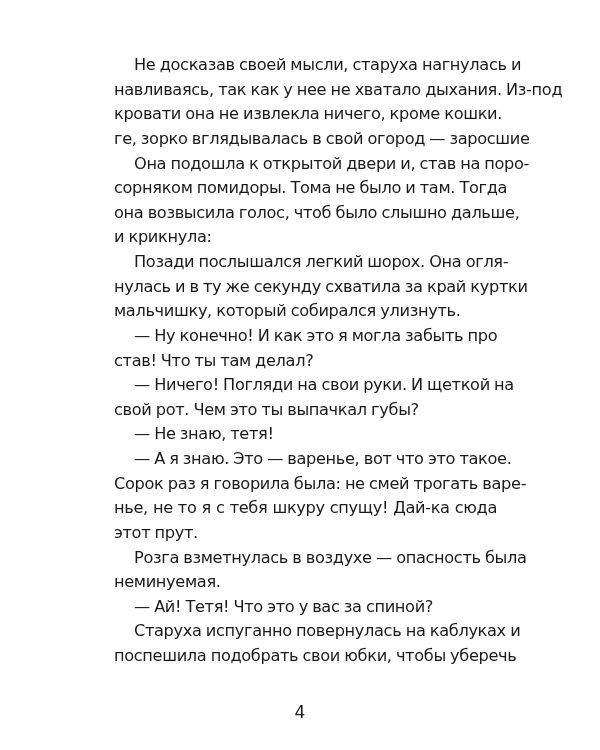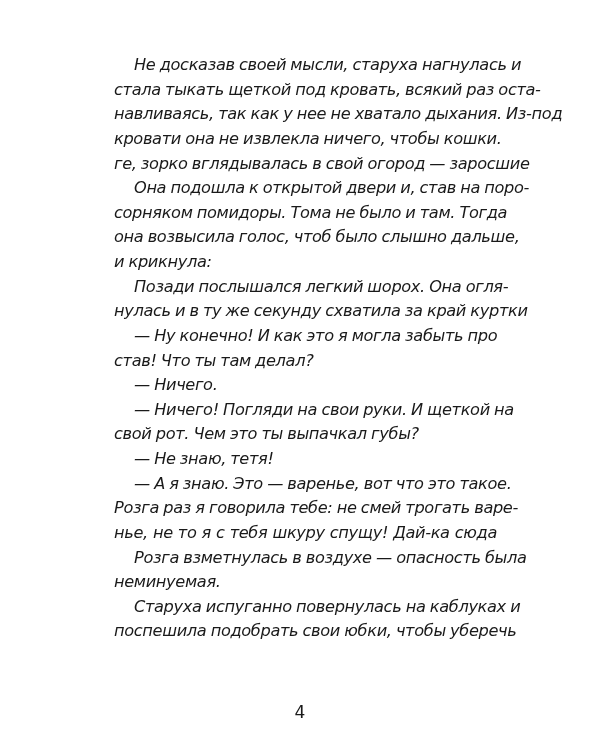--- a/index.html
+++ b/index.html
@@ -15,58 +15,58 @@
     color: #1a1a1a;
     letter-spacing: -0.35px;
     word-spacing: -0.5px;
   }
   .line {
     display: block;
     white-space: nowrap;
     height: 24.64px;
     text-align: justify;
     text-align-last: justify;
-    font-style: italic;
   }
   .line.indent { padding-left: 20px; }
   .line.last { text-align-last: left; }
   .page-number {
     position: absolute;
     left: 0; width: 600px;
     top: 702px;
     text-align: center;
     font-family: "DejaVu Sans", sans-serif;
     font-size: 17px;
     color: #1a1a1a;
   }
 </style>
 </head>
 <body>
 
 <div class="page">
   <span class="line indent">Не досказав своей мысли, старуха нагнулась и</span>
-  <span class="line">стала тыкать щеткой под кровать, всякий раз оста-</span>
   <span class="line">навливаясь, так как у нее не хватало дыхания. Из-под</span>
-  <span class="line last">кровати она не извлекла ничего, чтобы кошки.</span>
+  <span class="line last">кровати она не извлекла ничего, кроме кошки.</span>
   <span class="line">ге, зорко вглядывалась в свой огород — заросшие</span>
   <span class="line indent">Она подошла к открытой двери и, став на поро-</span>
   <span class="line">сорняком помидоры. Тома не было и там. Тогда</span>
   <span class="line">она возвысила голос, чтоб было слышно дальше,</span>
   <span class="line last">и крикнула:</span>
   <span class="line indent">Позади послышался легкий шорох. Она огля-</span>
   <span class="line">нулась и в ту же секунду схватила за край куртки</span>
+  <span class="line last">мальчишку, который собирался улизнуть.</span>
   <span class="line indent">— Ну конечно! И как это я могла забыть про</span>
   <span class="line last">став! Что ты там делал?</span>
-  <span class="line indent last">— Ничего.</span>
   <span class="line indent">— Ничего! Погляди на свои руки. И щеткой на</span>
   <span class="line last">свой рот. Чем это ты выпачкал губы?</span>
   <span class="line indent last">— Не знаю, тетя!</span>
   <span class="line indent">— А я знаю. Это — варенье, вот что это такое.</span>
-  <span class="line">Розга раз я говорила тебе: не смей трогать варе-</span>
+  <span class="line">Сорок раз я говорила была: не смей трогать варе-</span>
   <span class="line">нье, не то я с тебя шкуру спущу! Дай-ка сюда</span>
+  <span class="line last">этот прут.</span>
   <span class="line indent">Розга взметнулась в воздухе — опасность была</span>
   <span class="line last">неминуемая.</span>
+  <span class="line indent last">— Ай! Тетя! Что это у вас за спиной?</span>
   <span class="line indent">Старуха испуганно повернулась на каблуках и</span>
   <span class="line">поспешила подобрать свои юбки, чтобы уберечь</span>
 
 </div>
 
 <div class="page-number">4</div>
 
 </body></html>

